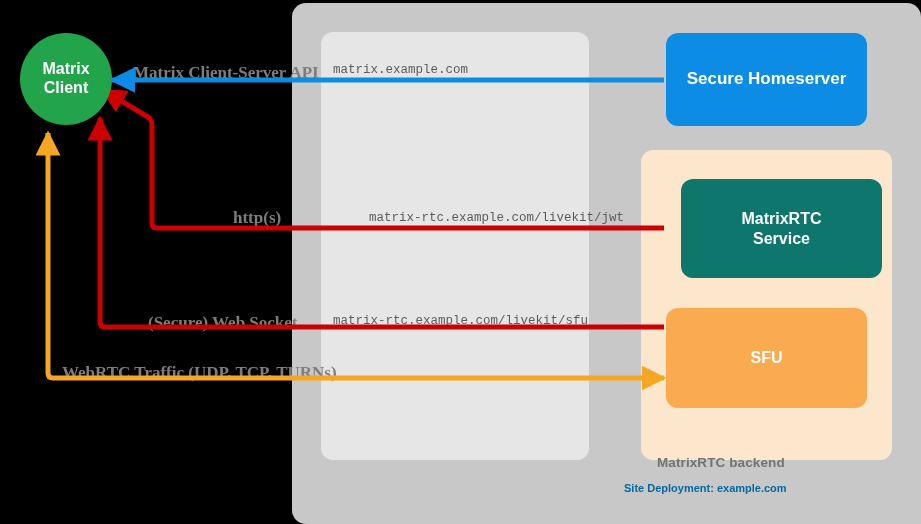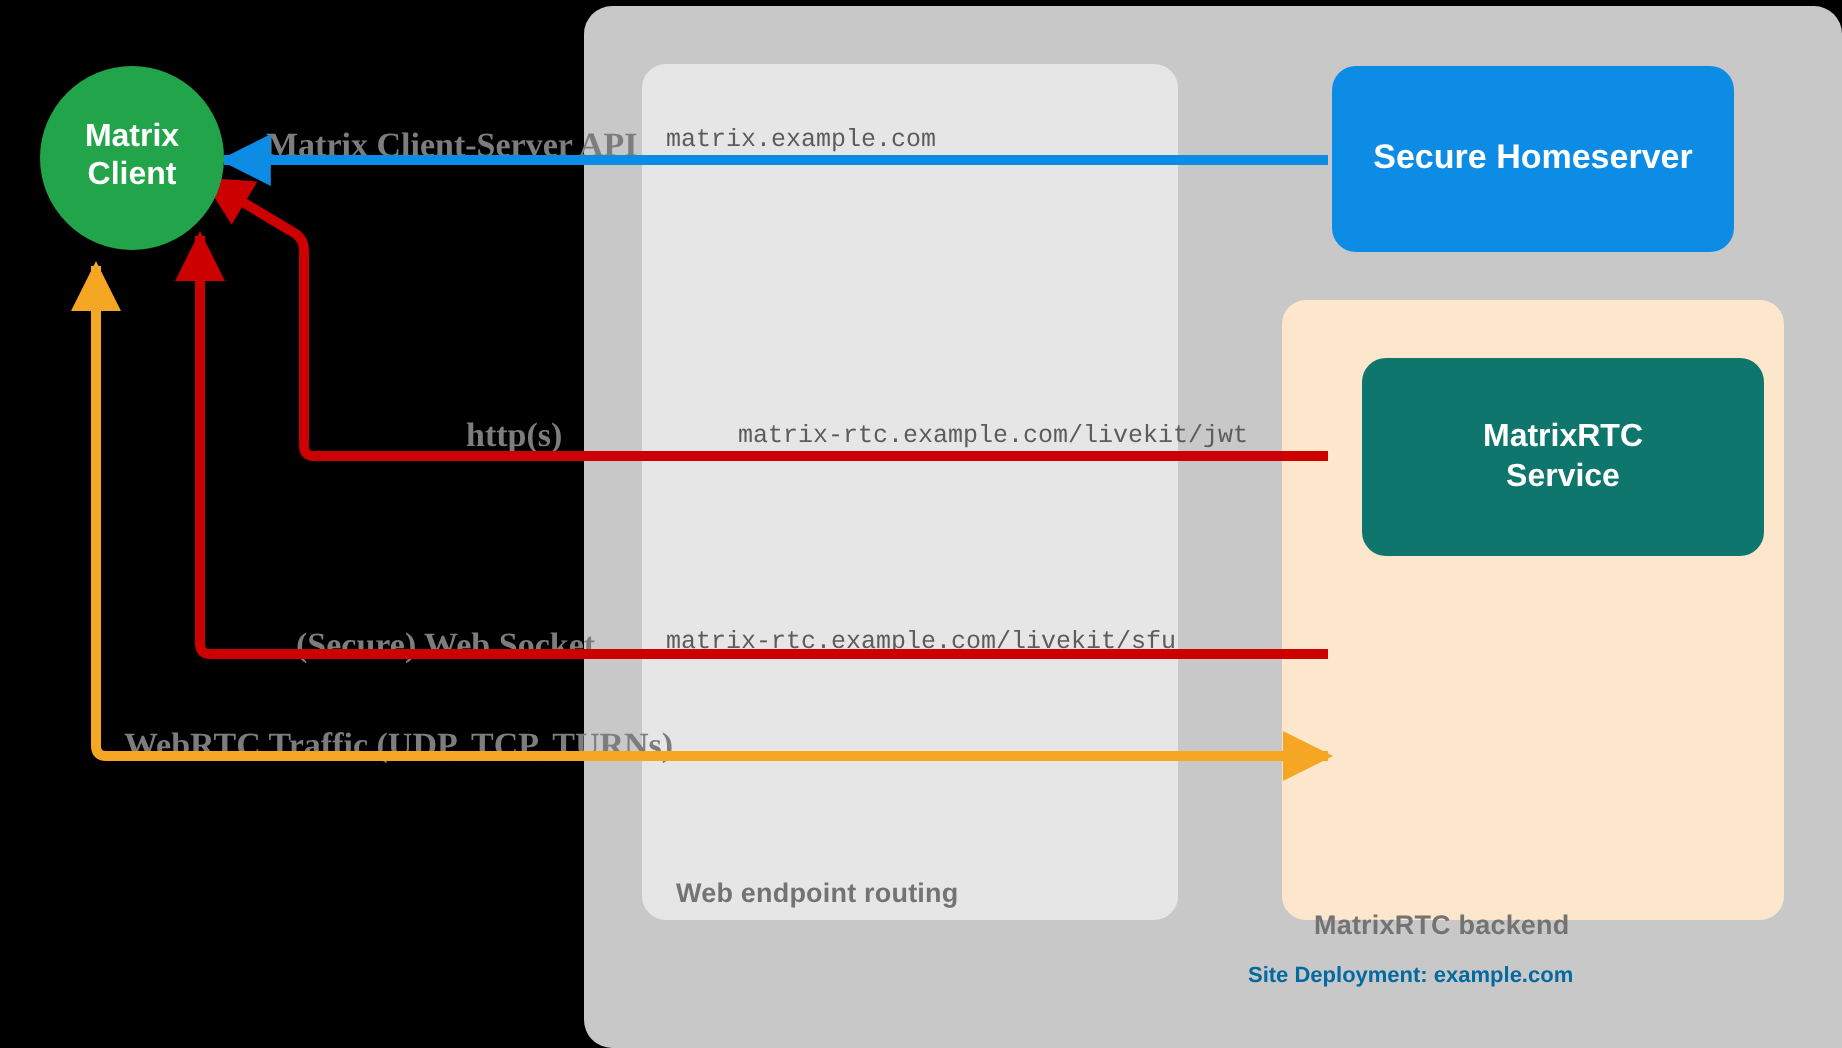--- a/index.html
+++ b/index.html
@@ -188,27 +188,29 @@
     <span>Secure Homeserver</span>
   </div>
 
   <div class="abs box-node" id="matrixrtc-auth-node">
     <div>
       <div>MatrixRTC</div>
       <div>Service</div>
     </div>
   </div>
 
+  <div class="abs box-node" id="sfu-node">
+    <span>SFU</span>
+  </div>
 
   <div class="abs endpoint-url" id="endpoint-matrix">matrix.example.com</div>
   <div class="abs endpoint-url" id="endpoint-jwt">matrix-rtc.example.com/livekit/jwt</div>
   <div class="abs endpoint-url" id="endpoint-sfu">matrix-rtc.example.com/livekit/sfu</div>
 
   <div class="abs conn-label" id="label-cs-api">Matrix Client-Server API</div>
   <div class="abs conn-label" id="label-https">http(s)</div>
   <div class="abs conn-label" id="label-wss">(Secure) Web Socket</div>
   <div class="abs conn-label" id="label-webrtc">WebRTC Traffic (UDP, TCP, TURNs)</div>
 
-  <div class="abs container-caption" id="web-endpoint-caption">Web endpoint routing</div>
   <div class="abs container-caption" id="matrixrtc-backend-caption">MatrixRTC backend</div>
   <div class="abs" id="site-deployment-caption">Site Deployment: example.com</div>
 
 </div>
 
 </body></html>

